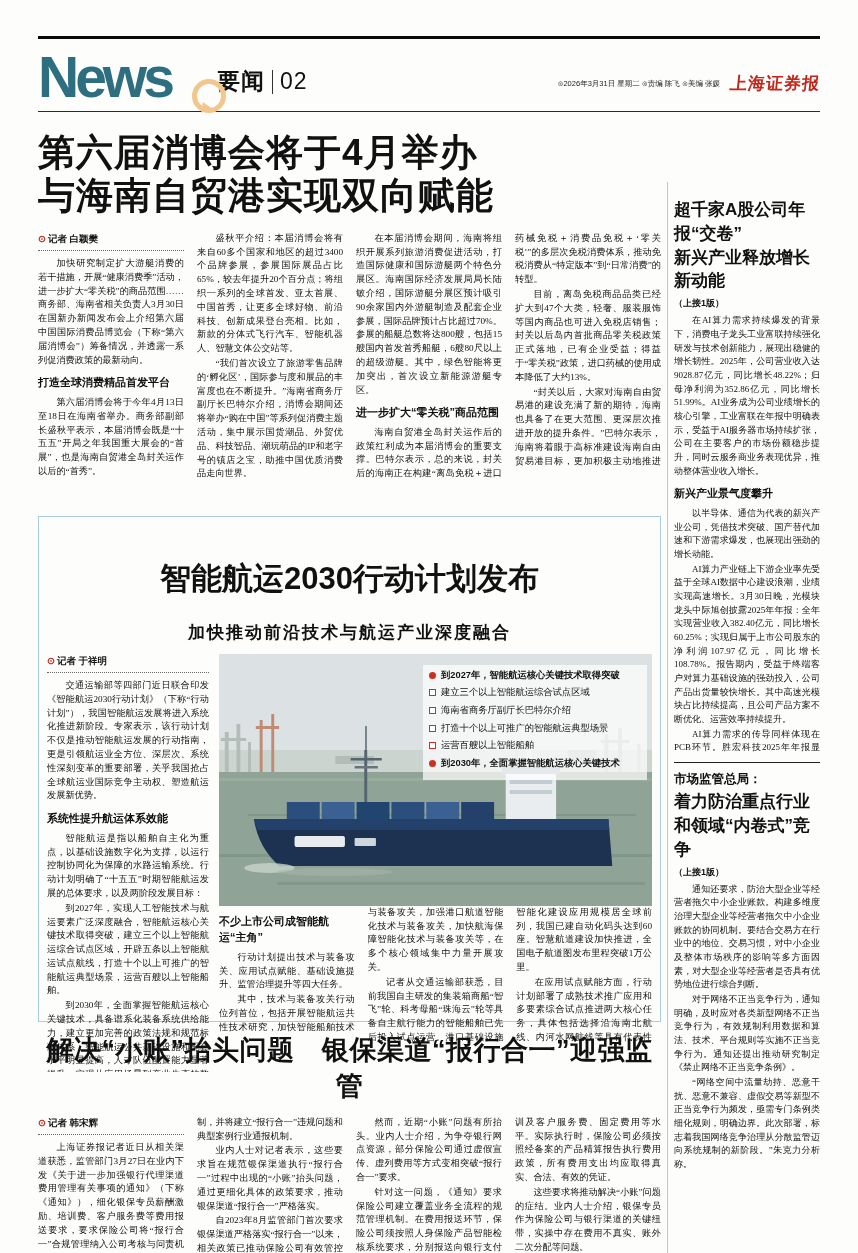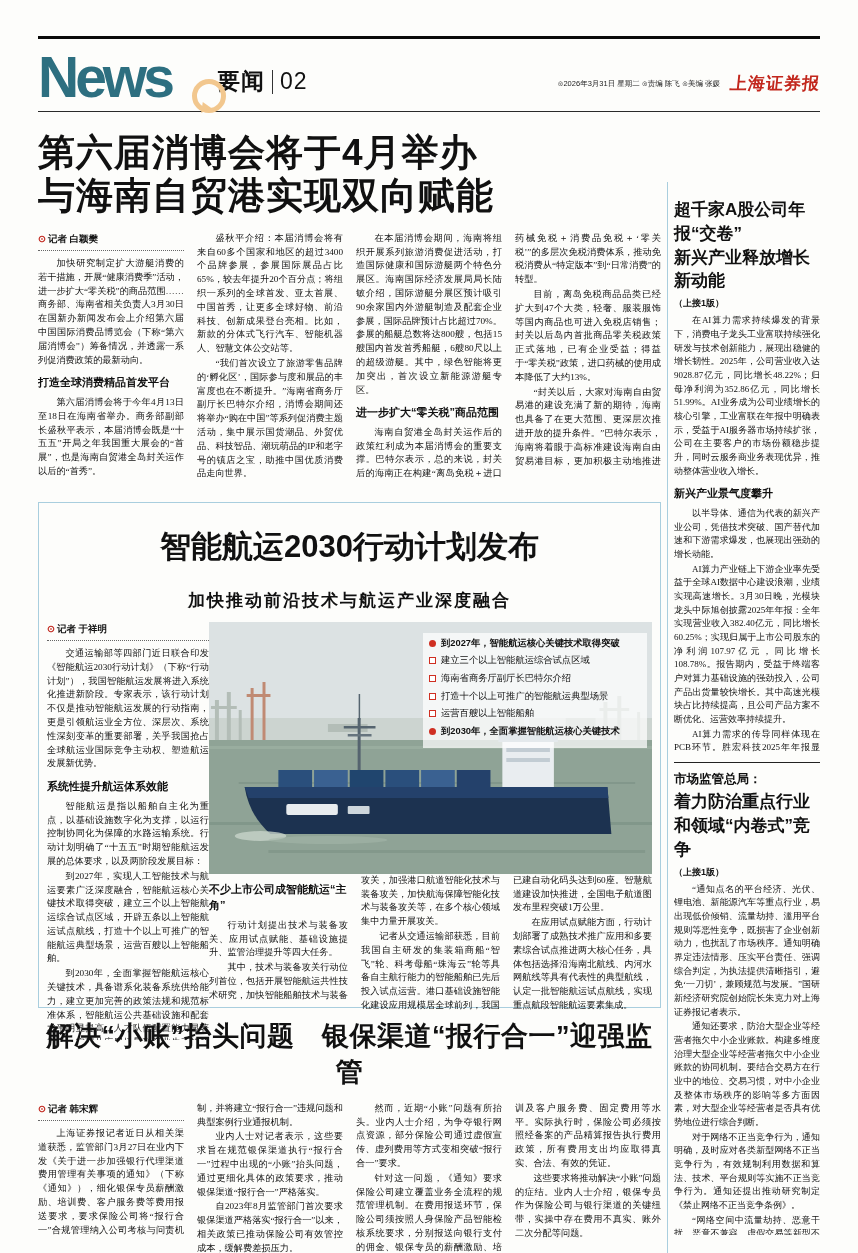--- a/index.html
+++ b/index.html
@@ -34,24 +34,24 @@
   .sub{font-family:Liberation Sans, sans-serif;font-weight:900;font-size:11px;margin:7px 0 5px;text-indent:0;}
   .byline{font-family:"Liberation Sans",sans-serif;font-weight:700;font-size:9.5px;
           border-bottom:1px dotted #666;padding-bottom:4px;margin-bottom:6px;}
   .byline .dot-ic{color:#c2271d;margin-right:2px;}
   .tag{font-family:"Liberation Sans",sans-serif;font-weight:700;font-size:9px;margin:4px 0;}
   
   .main-hl{font-family:"Liberation Sans",sans-serif;font-weight:900;font-size:37px;line-height:1.16;
            text-align:left;letter-spacing:1px;margin:12px 0 14px;}
   .cols4{columns:4;column-gap:13px;height:260px;overflow:hidden;font-size:9.2px;line-height:1.5;}
   
-  .feature{border:1px solid #a9cede;margin-top:10px;padding:2px 8px 8px;height:506px;box-sizing:border-box;}
+  .feature{border:1px solid #a9cede;margin-top:24px;padding:20px 8px 8px;height:506px;box-sizing:border-box;}
   .f-hl{font-family:"Liberation Sans",sans-serif;font-weight:900;font-size:31px;text-align:center;line-height:1.05;}
   .f-sub{font-family:"Liberation Sans",sans-serif;font-weight:600;font-size:17px;text-align:center;margin-top:5px;letter-spacing:2px;}
-  .f-body{display:flex;margin-top:10px;}
+  .f-body{display:flex;gap:10px;margin-top:10px;}
   .f-left{width:162px;font-size:9.2px;line-height:1.5;height:418px;overflow:hidden;}
   .f-right{flex:1;}
   .photo{position:relative;height:252px;background:#dce2e3;}
   .photo svg{display:block;width:100%;height:100%;}
   .plan{position:absolute;top:11px;right:5px;width:212px;background:rgba(255,255,255,.72);
         padding:5px 6px;font-family:"Liberation Sans",sans-serif;}
   .b-row{display:flex;align-items:flex-start;margin:0 0 6px;font-size:9.3px;line-height:1.25;}
   .b-row.dot .bt{font-weight:900;}
   .mk{flex:0 0 auto;margin:2px 5px 0 0;}
   .mk.dot{width:7px;height:7px;border-radius:50%;background:#cf2f22;}
@@ -269,21 +269,20 @@
       <hr class="sb-rule">
 
       <div>
         <div class="sb-kicker">市场监管总局：</div>
         <h3 class="sb-hl">
           <span>着力防治重点行业</span><br>
           <span>和领域“内卷式”竞争</span>
         </h3>
         <div class="tag">（上接1版）</div>
         <div class="sb-body a2">
-            <p class="para">“通知点名的平台经济、光伏、锂电池、新能源汽车等重点行业，易出现低价倾销、流量劫持、滥用平台规则等恶性竞争，既损害了企业创新动力，也扰乱了市场秩序。通知明确界定违法情形、压实平台责任、强调综合判定，为执法提供清晰指引，避免‘一刀切’，兼顾规范与发展。”国研新经济研究院创始院长朱克力对上海证券报记者表示。</p>
             <p class="para">通知还要求，防治大型企业等经营者拖欠中小企业账款。构建多维度治理大型企业等经营者拖欠中小企业账款的协同机制。要结合交易方在行业中的地位、交易习惯，对中小企业及整体市场秩序的影响等多方面因素，对大型企业等经营者是否具有优势地位进行综合判断。</p>
             <p class="para">对于网络不正当竞争行为，通知明确，及时应对各类新型网络不正当竞争行为，有效规制利用数据和算法、技术、平台规则等实施不正当竞争行为。通知还提出推动研究制定《禁止网络不正当竞争条例》。</p>
             <p class="para">“网络空间中流量劫持、恶意干扰、恶意不兼容、虚假交易等新型不正当竞争行为频发，亟需专门条例类细化规则，明确边界。此次部署，标志着我国网络竞争治理从分散监管迈向系统规制的新阶段。”朱克力分析称。</p>
           </div>
       </div>
 
     </div>
   </div>
 </div>
 

